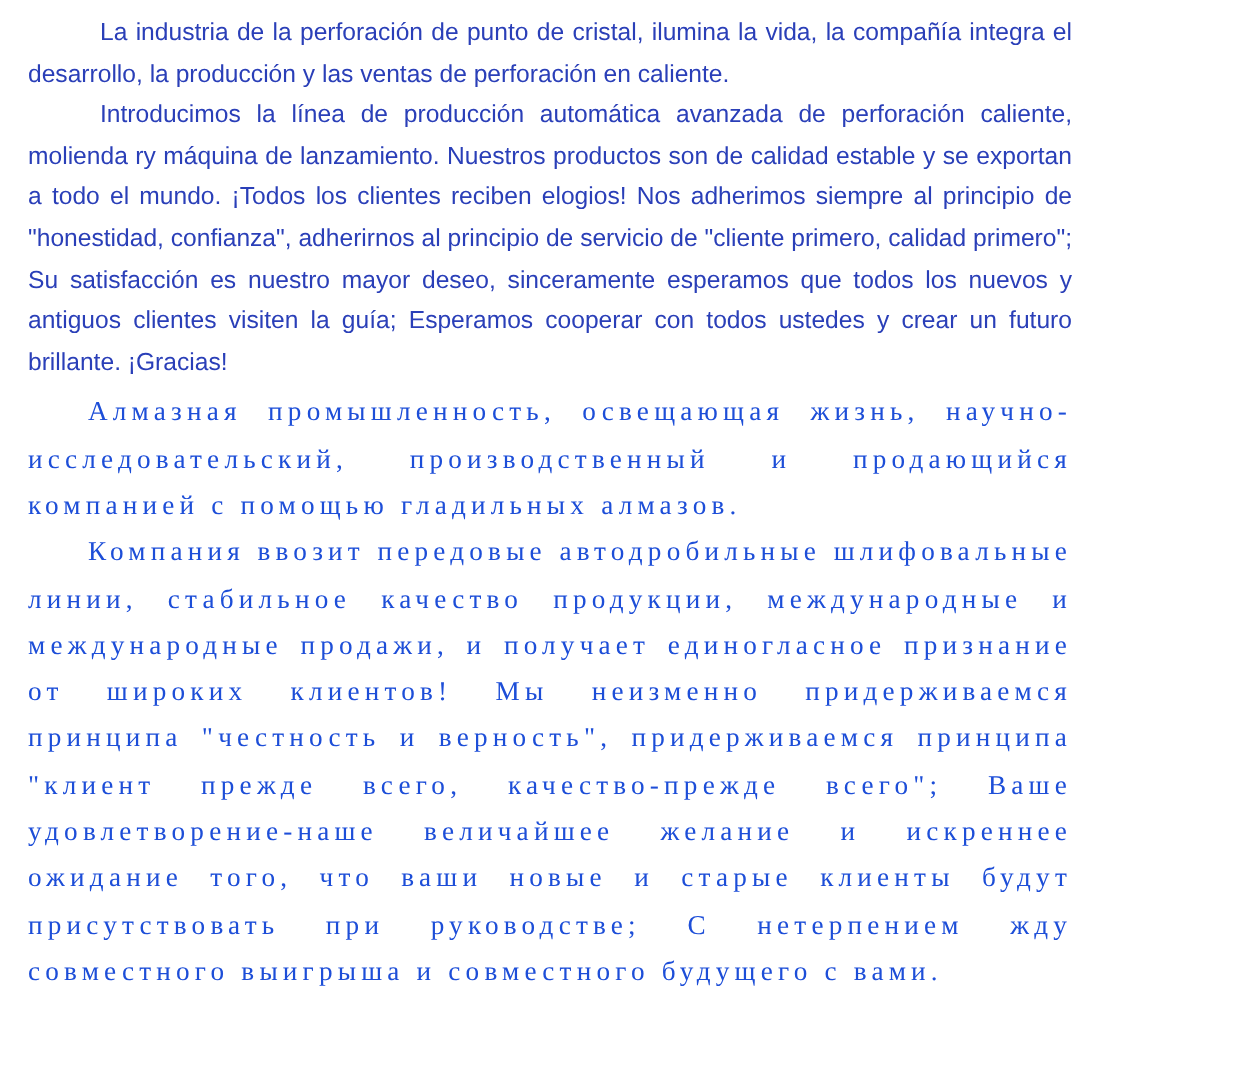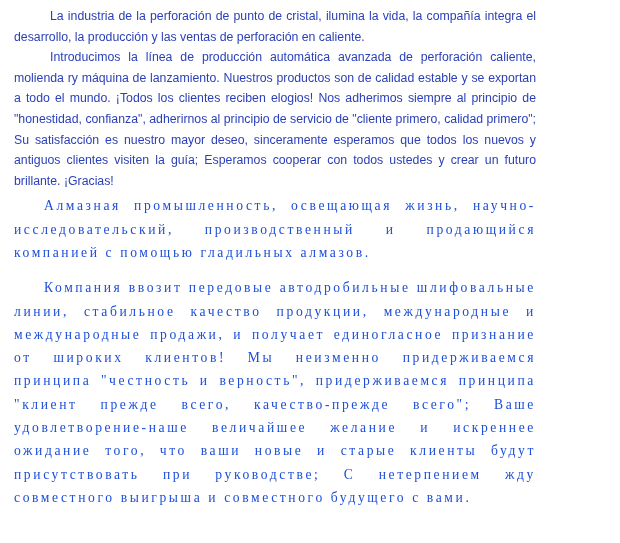--- a/index.html
+++ b/index.html
@@ -41,21 +41,21 @@
     letter-spacing: 2.6px;
     text-align: justify;
     text-justify: inter-word;
     margin-top: 3px;
   }
   .ru-block p {
     margin: 0;
     text-indent: 30px;
   }
   .ru-block p + p {
-    margin-top: 12px;
+    margin-top: 0;
   }
 </style>
 </head>
 <body>
 
 <div class="page">
 
   <div class="es-block">
     <p>La industria de la perforación de punto de cristal, ilumina la vida, la compañía integra el desarrollo, la producción y las ventas de perforación en caliente.</p>
     <p>Introducimos la línea de producción automática avanzada de perforación caliente, molienda ry máquina de lanzamiento. Nuestros productos son de calidad estable y se exportan a todo el mundo.  ¡Todos los clientes reciben elogios! Nos adherimos siempre al principio de "honestidad, confianza", adherirnos al principio de servicio de "cliente primero, calidad primero"; Su satisfacción es nuestro mayor deseo, sinceramente esperamos que todos los nuevos y antiguos clientes visiten la guía; Esperamos cooperar con todos ustedes y crear un futuro brillante.  ¡Gracias!</p>

